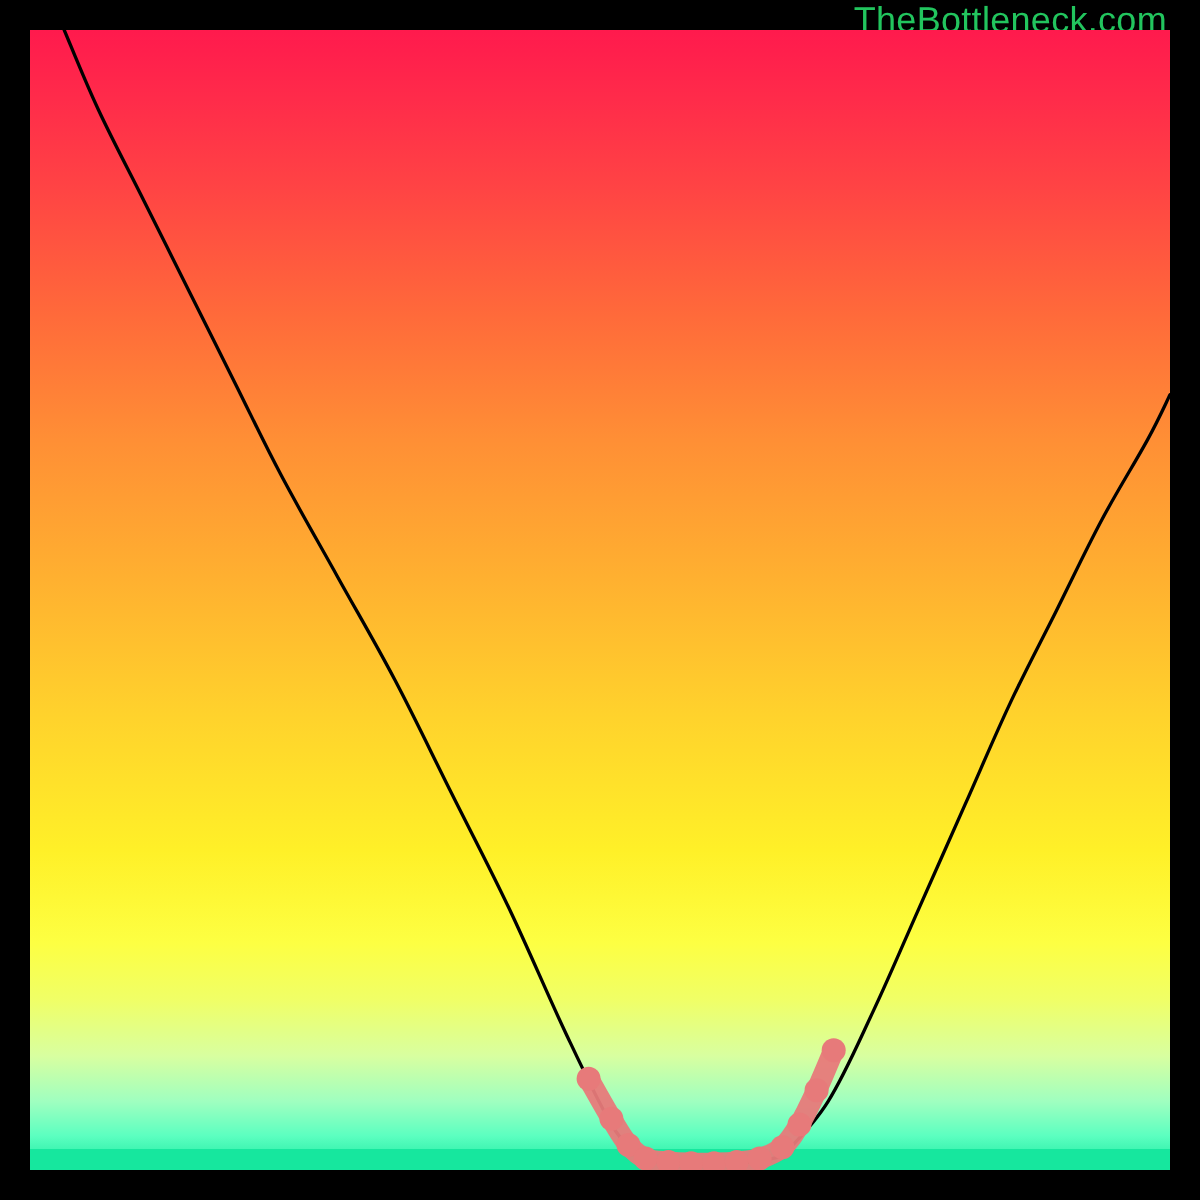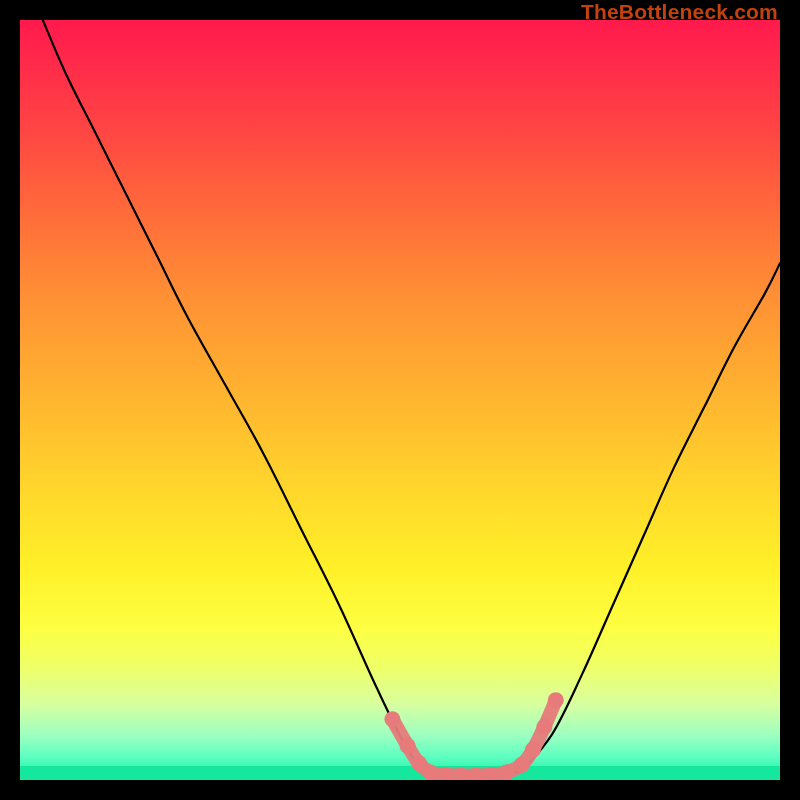--- a/index.html
+++ b/index.html
@@ -52,23 +52,23 @@
   .plot-svg {
     position: absolute;
     left: 0; top: 0;
     width: 760px;
     height: 760px;
   }
   .watermark {
     position: absolute;
     top: 0px;
     right: 22px;
-    color: #c2410c;
-    font-size: 21px;
-    font-weight: 700;
+    color: #22c55e;
+    font-size: 24px;
+    font-weight: 400;
     letter-spacing: 0.2px;
   }
 </style>
 </head>
 <body>
 
 <div class="watermark">TheBottleneck.com</div>
 
 <div class="frame">
   <div class="gradient"></div>

